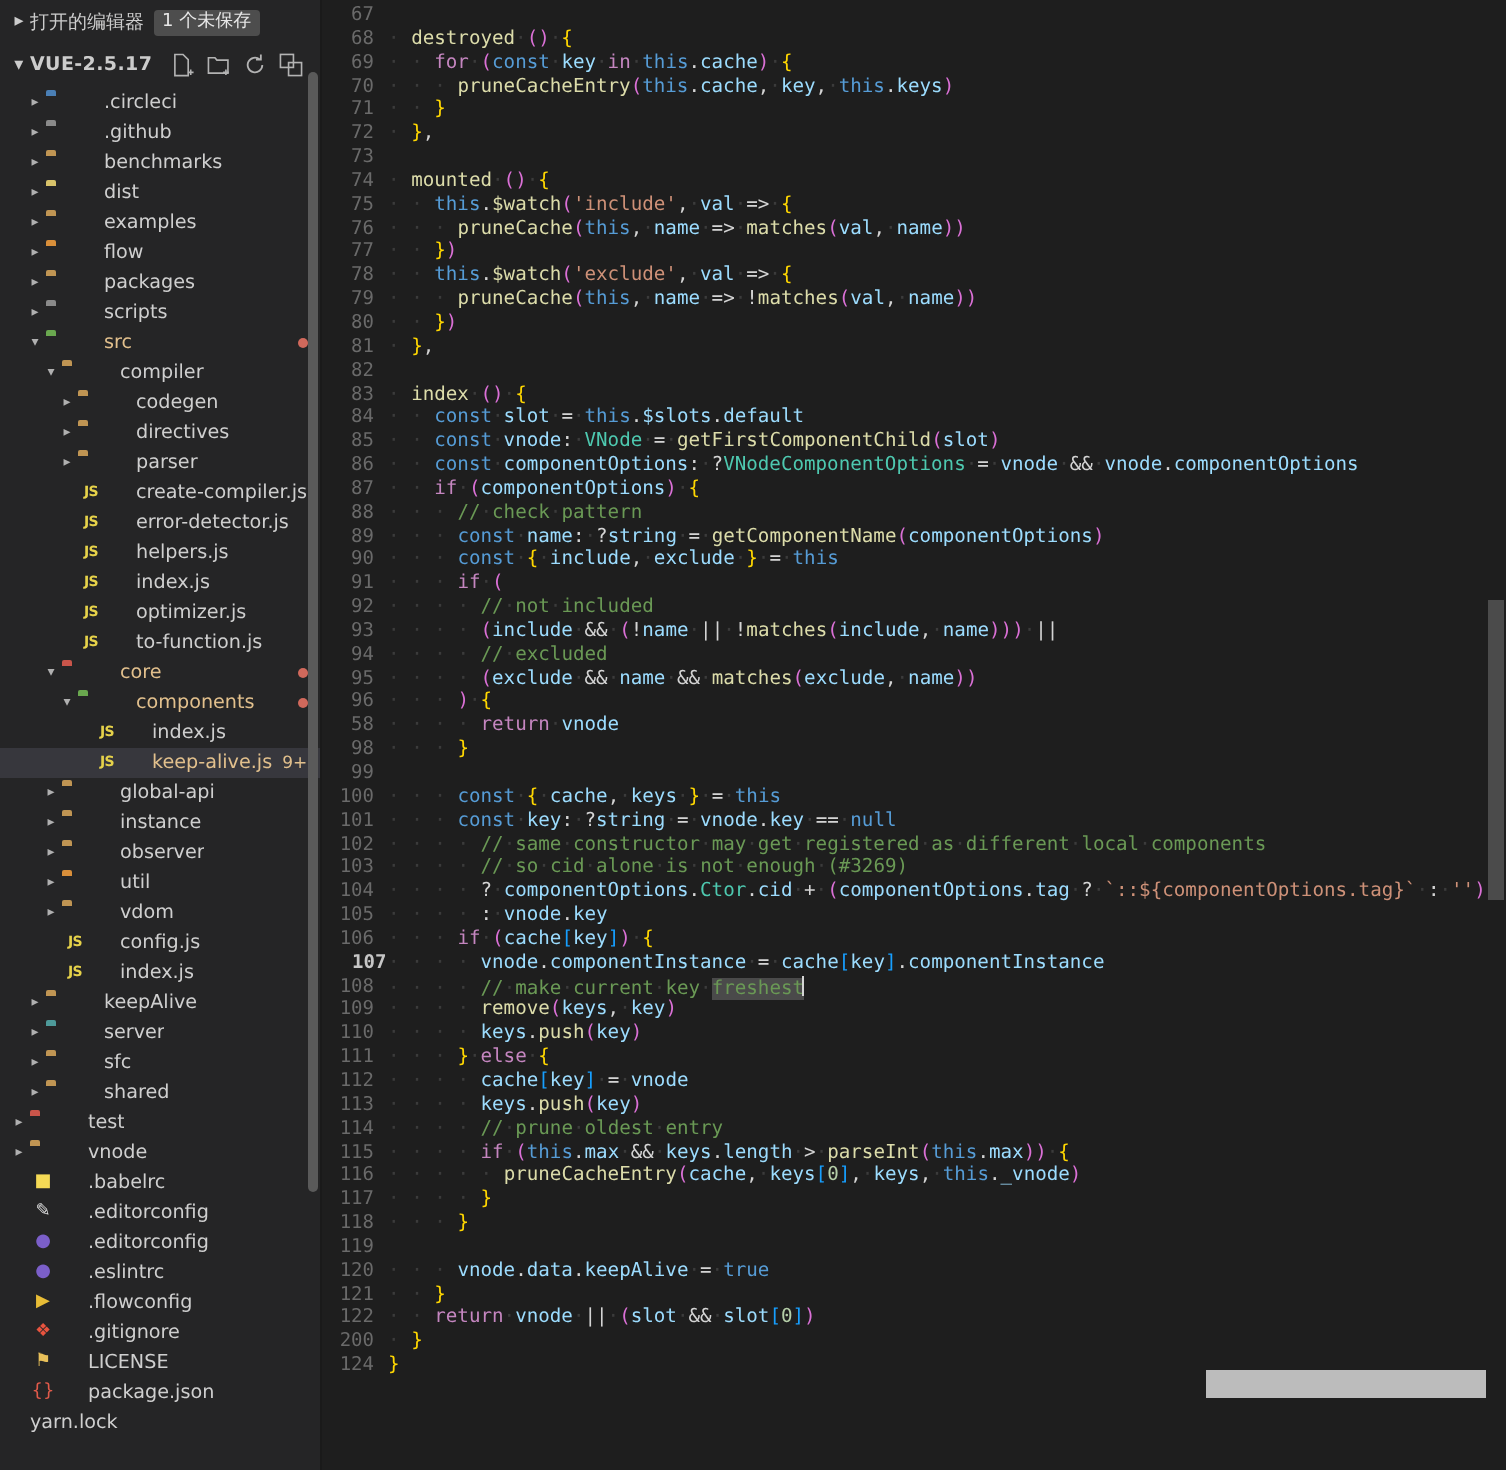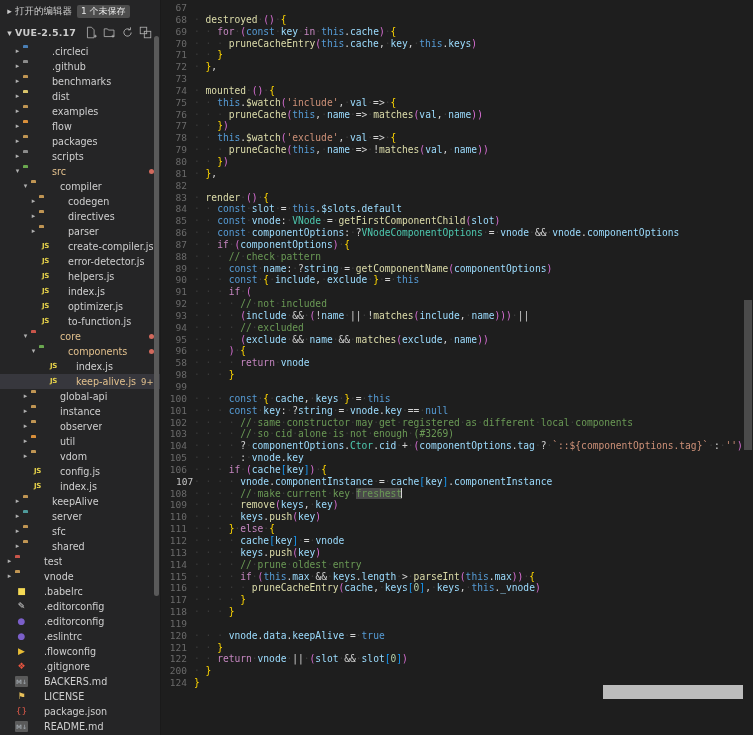--- a/index.html
+++ b/index.html
@@ -203,21 +203,21 @@
     font-size: 9.5px;
     color: #6a6a6a;
     user-select: none;
     background: #1e1e1e;
   }
   .gutter .ln {
     height: 11.85px;
     line-height: 11.85px;
     padding-right: 7px;
   }
-  .gutter .ln.active { color: #c6c6c6; font-weight: normal; padding-left: 16px; }
+  .gutter .ln.active { color: #c6c6c6; font-weight: bold; padding-left: 16px; }
 
   .codewrap {
     flex: 1;
     position: relative;
     overflow: hidden;
     padding-top: 2px;
   }
   .codeline {
     height: 11.85px;
     line-height: 11.85px;
@@ -574,44 +574,30 @@
         <div class="row file" style="padding-left: 4px;">
           <span class="arrow">&nbsp;</span>
           <span class="ficon">
             <span class="glyph" style="color: rgb(232, 84, 63);">❖</span>
           </span>
           <span class="lbl">.gitignore</span>
         </div>
         <div class="row file" style="padding-left: 4px;">
           <span class="arrow">&nbsp;</span>
           <span class="ficon">
-            <span class="mdico">M↓</span>
-          </span>
-          <span class="lbl">BACKERS.md</span>
-        </div>
-        <div class="row file" style="padding-left: 4px;">
-          <span class="arrow">&nbsp;</span>
-          <span class="ficon">
             <span class="glyph" style="color: rgb(232, 192, 90);">⚑</span>
           </span>
           <span class="lbl">LICENSE</span>
         </div>
         <div class="row file" style="padding-left: 4px;">
           <span class="arrow">&nbsp;</span>
           <span class="ficon">
             <span class="glyph" style="color: rgb(224, 90, 74);">{}</span>
           </span>
           <span class="lbl">package.json</span>
-        </div>
-        <div class="row file" style="padding-left: 4px;">
-          <span class="arrow">&nbsp;</span>
-          <span class="ficon">
-            <span class="mdico">M↓</span>
-          </span>
-          <span class="lbl">README.md</span>
         </div>
         <div class="row file" style="padding-left: 4px;">
           <span class="arrow">&nbsp;</span>
           <span class="lbl">yarn.lock</span>
         </div>
       </div>
 
     <div class="sidescroll">
       <div class="thumb" style="top:36px;height:560px;"></div>
     </div>
@@ -689,21 +675,21 @@
         <div class="codeline"></div>
         <div class="codeline"><span class="ws">·</span> <span class="fn">mounted</span><span class="ws">·</span><span class="pb">(</span><span class="pb">)</span><span class="ws">·</span><span class="yb">{</span></div>
         <div class="codeline"><span class="ws">·</span> <span class="ws">·</span> <span class="kw2">this</span><span class="pn">.</span><span class="fn">$watch</span><span class="pb">(</span><span class="str">'include'</span><span class="pn">,</span><span class="ws">·</span><span class="var">val</span><span class="ws">·</span><span class="op">=</span><span class="op">&gt;</span><span class="ws">·</span><span class="yb">{</span></div>
         <div class="codeline"><span class="ws">·</span> <span class="ws">·</span> <span class="ws">·</span> <span class="fn">pruneCache</span><span class="pb">(</span><span class="kw2">this</span><span class="pn">,</span><span class="ws">·</span><span class="var">name</span><span class="ws">·</span><span class="op">=</span><span class="op">&gt;</span><span class="ws">·</span><span class="fn">matches</span><span class="pb">(</span><span class="var">val</span><span class="pn">,</span><span class="ws">·</span><span class="var">name</span><span class="pb">)</span><span class="pb">)</span></div>
         <div class="codeline"><span class="ws">·</span> <span class="ws">·</span> <span class="yb">}</span><span class="pb">)</span></div>
         <div class="codeline"><span class="ws">·</span> <span class="ws">·</span> <span class="kw2">this</span><span class="pn">.</span><span class="fn">$watch</span><span class="pb">(</span><span class="str">'exclude'</span><span class="pn">,</span><span class="ws">·</span><span class="var">val</span><span class="ws">·</span><span class="op">=</span><span class="op">&gt;</span><span class="ws">·</span><span class="yb">{</span></div>
         <div class="codeline"><span class="ws">·</span> <span class="ws">·</span> <span class="ws">·</span> <span class="fn">pruneCache</span><span class="pb">(</span><span class="kw2">this</span><span class="pn">,</span><span class="ws">·</span><span class="var">name</span><span class="ws">·</span><span class="op">=</span><span class="op">&gt;</span><span class="ws">·</span><span class="op">!</span><span class="fn">matches</span><span class="pb">(</span><span class="var">val</span><span class="pn">,</span><span class="ws">·</span><span class="var">name</span><span class="pb">)</span><span class="pb">)</span></div>
         <div class="codeline"><span class="ws">·</span> <span class="ws">·</span> <span class="yb">}</span><span class="pb">)</span></div>
         <div class="codeline"><span class="ws">·</span> <span class="yb">}</span><span class="pn">,</span></div>
         <div class="codeline"></div>
-        <div class="codeline"><span class="ws">·</span> <span class="fn">render</span><span class="ws">·</span><span class="pb">(</span><span class="pb">)</span><span class="ws">·</span><span class="yb">{</span></div>
+        <div class="codeline"><span class="ws">·</span> <span class="fn">index</span><span class="ws">·</span><span class="pb">(</span><span class="pb">)</span><span class="ws">·</span><span class="yb">{</span></div>
         <div class="codeline"><span class="ws">·</span> <span class="ws">·</span> <span class="kw2">const</span><span class="ws">·</span><span class="var">slot</span><span class="ws">·</span><span class="op">=</span><span class="ws">·</span><span class="kw2">this</span><span class="pn">.</span><span class="var">$slots</span><span class="pn">.</span><span class="var">default</span></div>
         <div class="codeline"><span class="ws">·</span> <span class="ws">·</span> <span class="kw2">const</span><span class="ws">·</span><span class="var">vnode</span><span class="pn">:</span><span class="ws">·</span><span class="ty">VNode</span><span class="ws">·</span><span class="op">=</span><span class="ws">·</span><span class="fn">getFirstComponentChild</span><span class="pb">(</span><span class="var">slot</span><span class="pb">)</span></div>
         <div class="codeline"><span class="ws">·</span> <span class="ws">·</span> <span class="kw2">const</span><span class="ws">·</span><span class="var">componentOptions</span><span class="pn">:</span><span class="ws">·</span><span class="op">?</span><span class="ty">VNodeComponentOptions</span><span class="ws">·</span><span class="op">=</span><span class="ws">·</span><span class="var">vnode</span><span class="ws">·</span><span class="op">&amp;</span><span class="op">&amp;</span><span class="ws">·</span><span class="var">vnode</span><span class="pn">.</span><span class="var">componentOptions</span></div>
         <div class="codeline"><span class="ws">·</span> <span class="ws">·</span> <span class="kw">if</span><span class="ws">·</span><span class="pb">(</span><span class="var">componentOptions</span><span class="pb">)</span><span class="ws">·</span><span class="yb">{</span></div>
         <div class="codeline"><span class="ws">·</span> <span class="ws">·</span> <span class="ws">·</span> <span class="cm">//<span class="ws">·</span>check<span class="ws">·</span>pattern</span></div>
         <div class="codeline"><span class="ws">·</span> <span class="ws">·</span> <span class="ws">·</span> <span class="kw2">const</span><span class="ws">·</span><span class="var">name</span><span class="pn">:</span><span class="ws">·</span><span class="op">?</span><span class="var">string</span><span class="ws">·</span><span class="op">=</span><span class="ws">·</span><span class="fn">getComponentName</span><span class="pb">(</span><span class="var">componentOptions</span><span class="pb">)</span></div>
         <div class="codeline"><span class="ws">·</span> <span class="ws">·</span> <span class="ws">·</span> <span class="kw2">const</span><span class="ws">·</span><span class="yb">{</span><span class="ws">·</span><span class="var">include</span><span class="pn">,</span><span class="ws">·</span><span class="var">exclude</span><span class="ws">·</span><span class="yb">}</span><span class="ws">·</span><span class="op">=</span><span class="ws">·</span><span class="kw2">this</span></div>
         <div class="codeline"><span class="ws">·</span> <span class="ws">·</span> <span class="ws">·</span> <span class="kw">if</span><span class="ws">·</span><span class="pb">(</span></div>
         <div class="codeline"><span class="ws">·</span> <span class="ws">·</span> <span class="ws">·</span> <span class="ws">·</span> <span class="cm">//<span class="ws">·</span>not<span class="ws">·</span>included</span></div>
         <div class="codeline"><span class="ws">·</span> <span class="ws">·</span> <span class="ws">·</span> <span class="ws">·</span> <span class="pb">(</span><span class="var">include</span><span class="ws">·</span><span class="op">&amp;</span><span class="op">&amp;</span><span class="ws">·</span><span class="pb">(</span><span class="op">!</span><span class="var">name</span><span class="ws">·</span><span class="op">|</span><span class="op">|</span><span class="ws">·</span><span class="op">!</span><span class="fn">matches</span><span class="pb">(</span><span class="var">include</span><span class="pn">,</span><span class="ws">·</span><span class="var">name</span><span class="pb">)</span><span class="pb">)</span><span class="pb">)</span><span class="ws">·</span><span class="op">|</span><span class="op">|</span></div>

